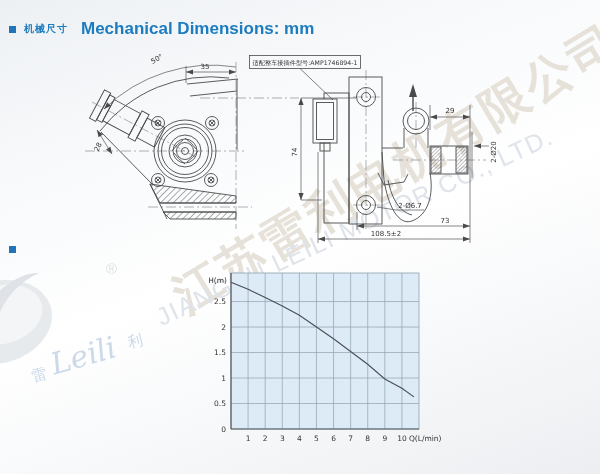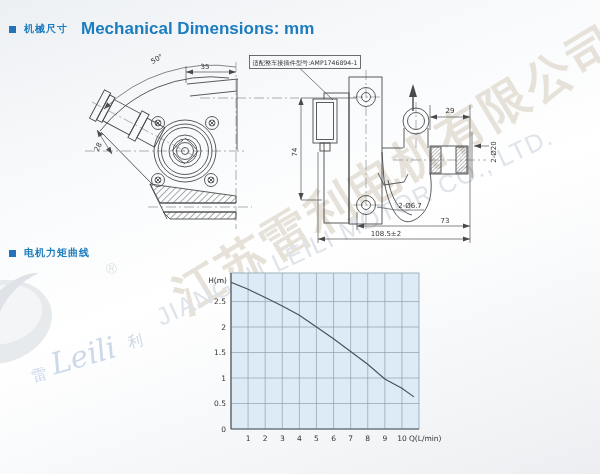--- a/index.html
+++ b/index.html
@@ -59,21 +59,20 @@
   <div class="wm-char-r">利</div>
 </div>
 
 <div class="sec" id="sec-mech">
   <span class="bullet"></span>
   <span class="zh">机械尺寸</span>
   <span class="en">Mechanical Dimensions: mm</span>
 </div>
 <div class="sec" id="sec-torque">
   <span class="bullet"></span>
-  <span class="zh">电机力矩曲线</span>
 </div>
 
 <svg id="drawing" width="600" height="474">
   <defs>
     <marker id="arrE" markerWidth="8" markerHeight="8" refX="7.5" refY="4" orient="auto" markerUnits="userSpaceOnUse">
       <path d="M0.5,1.4 L7.5,4 L0.5,6.6 Z" fill="#4a4a4a"></path>
     </marker>
     <marker id="arrS" markerWidth="8" markerHeight="8" refX="0.5" refY="4" orient="auto" markerUnits="userSpaceOnUse">
       <path d="M7.5,1.4 L0.5,4 L7.5,6.6 Z" fill="#4a4a4a"></path>
     </marker>

